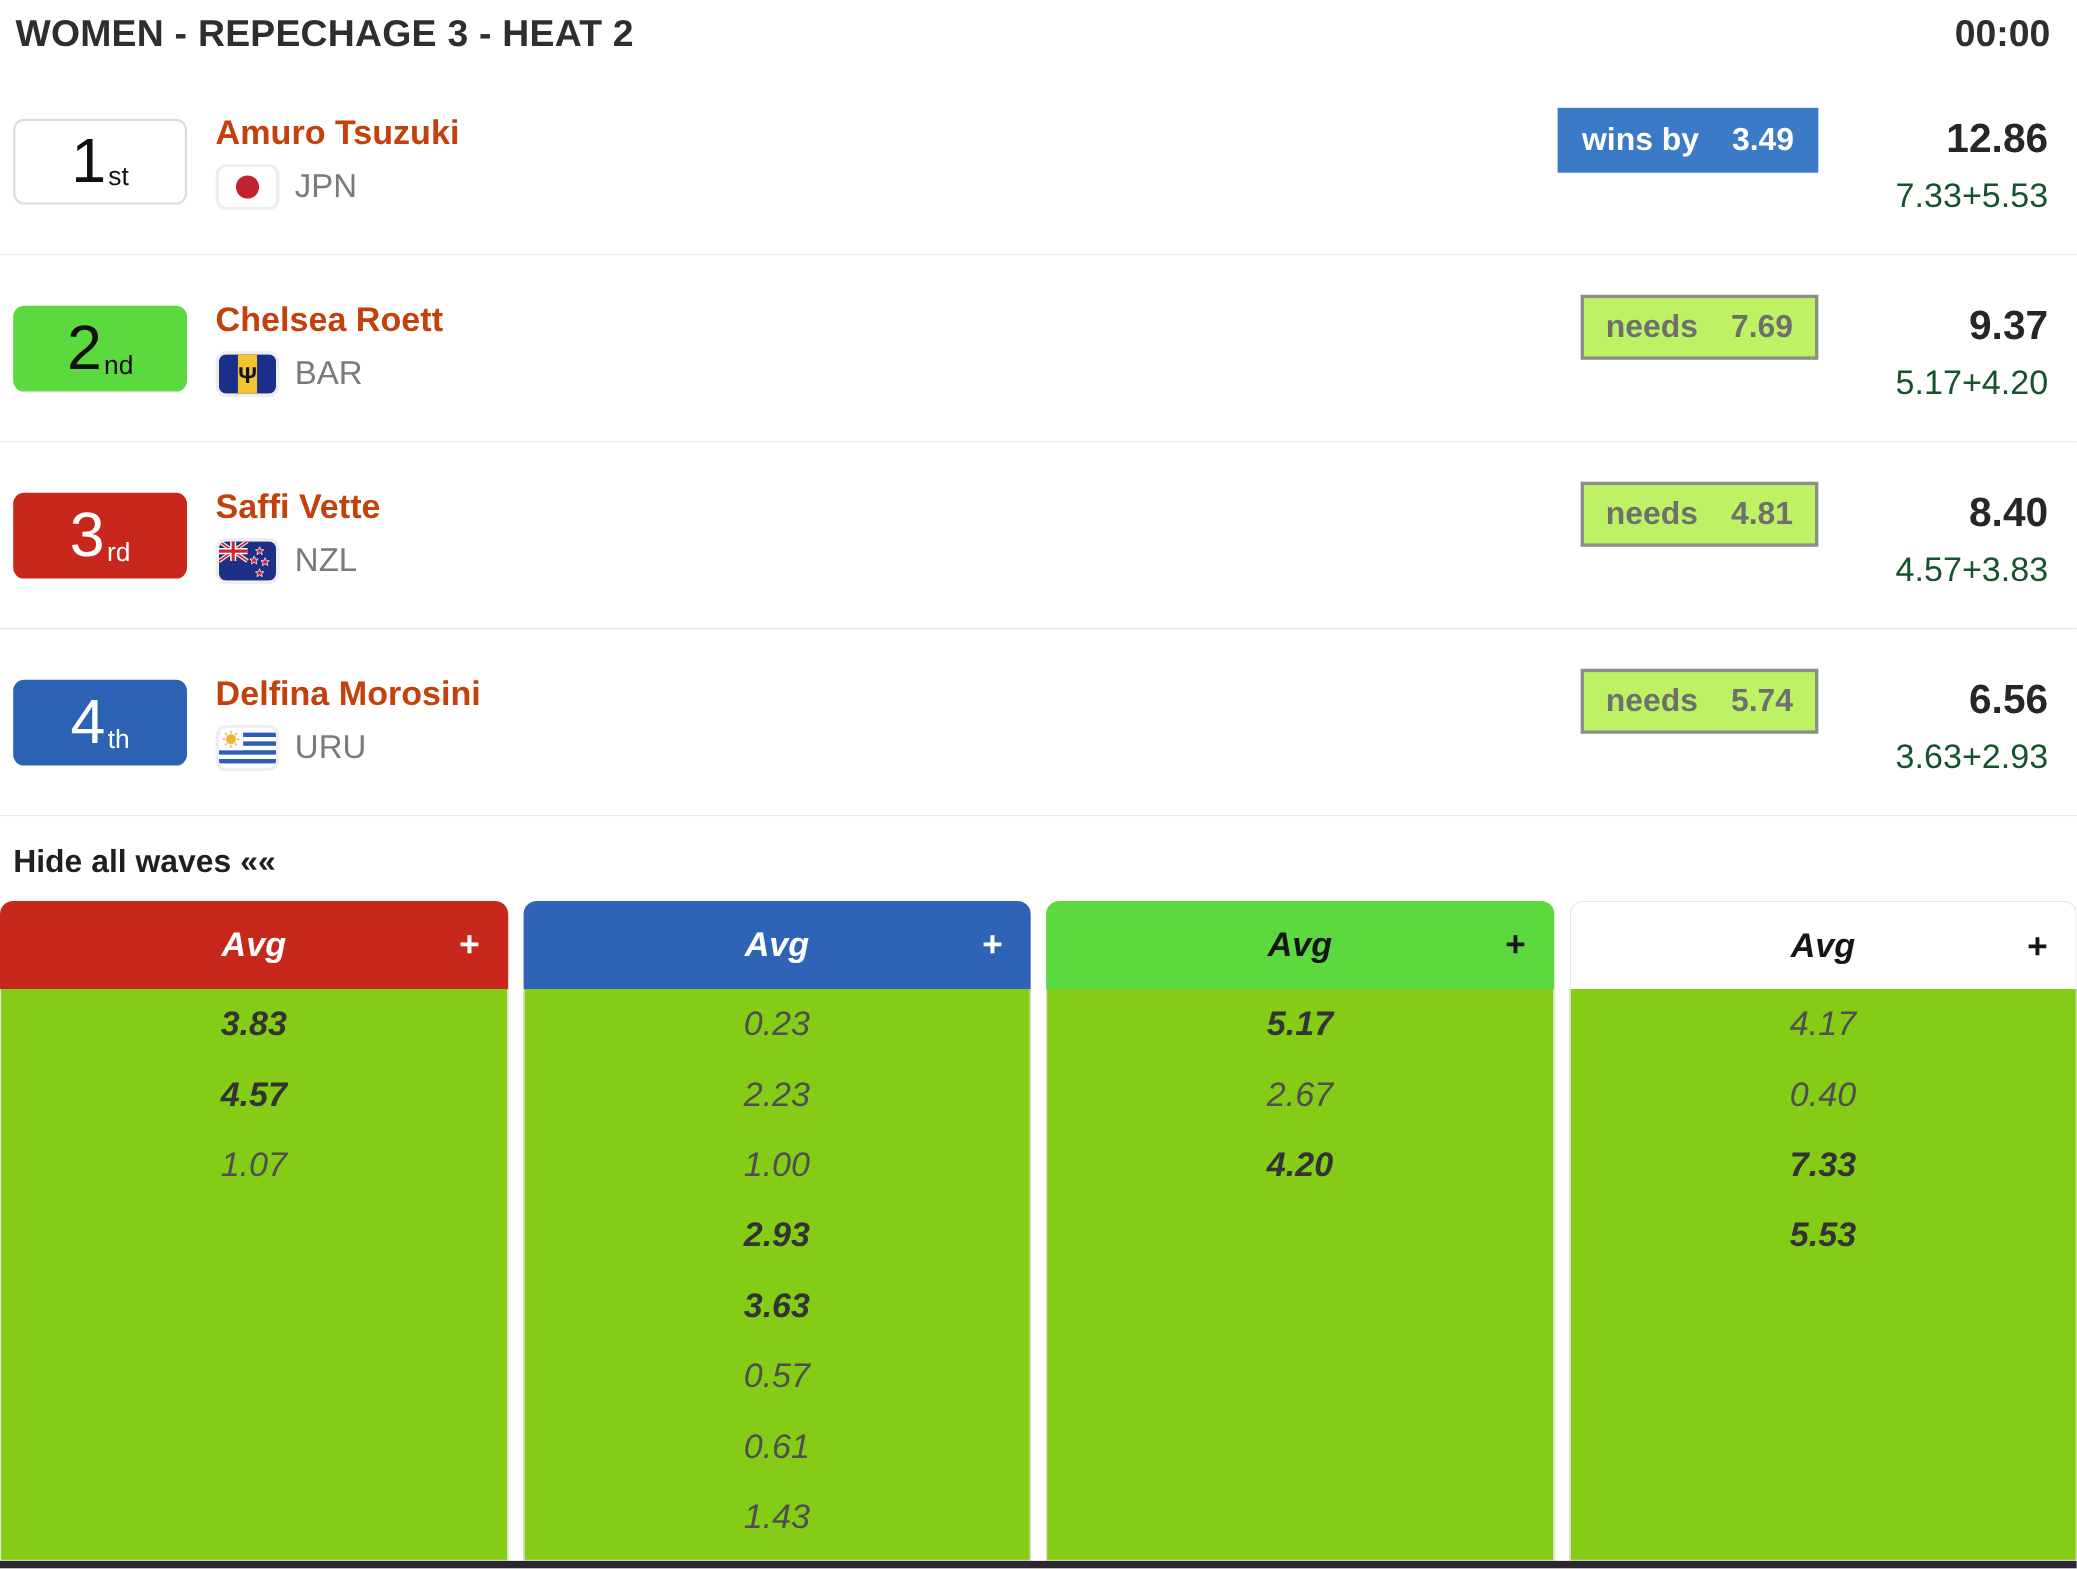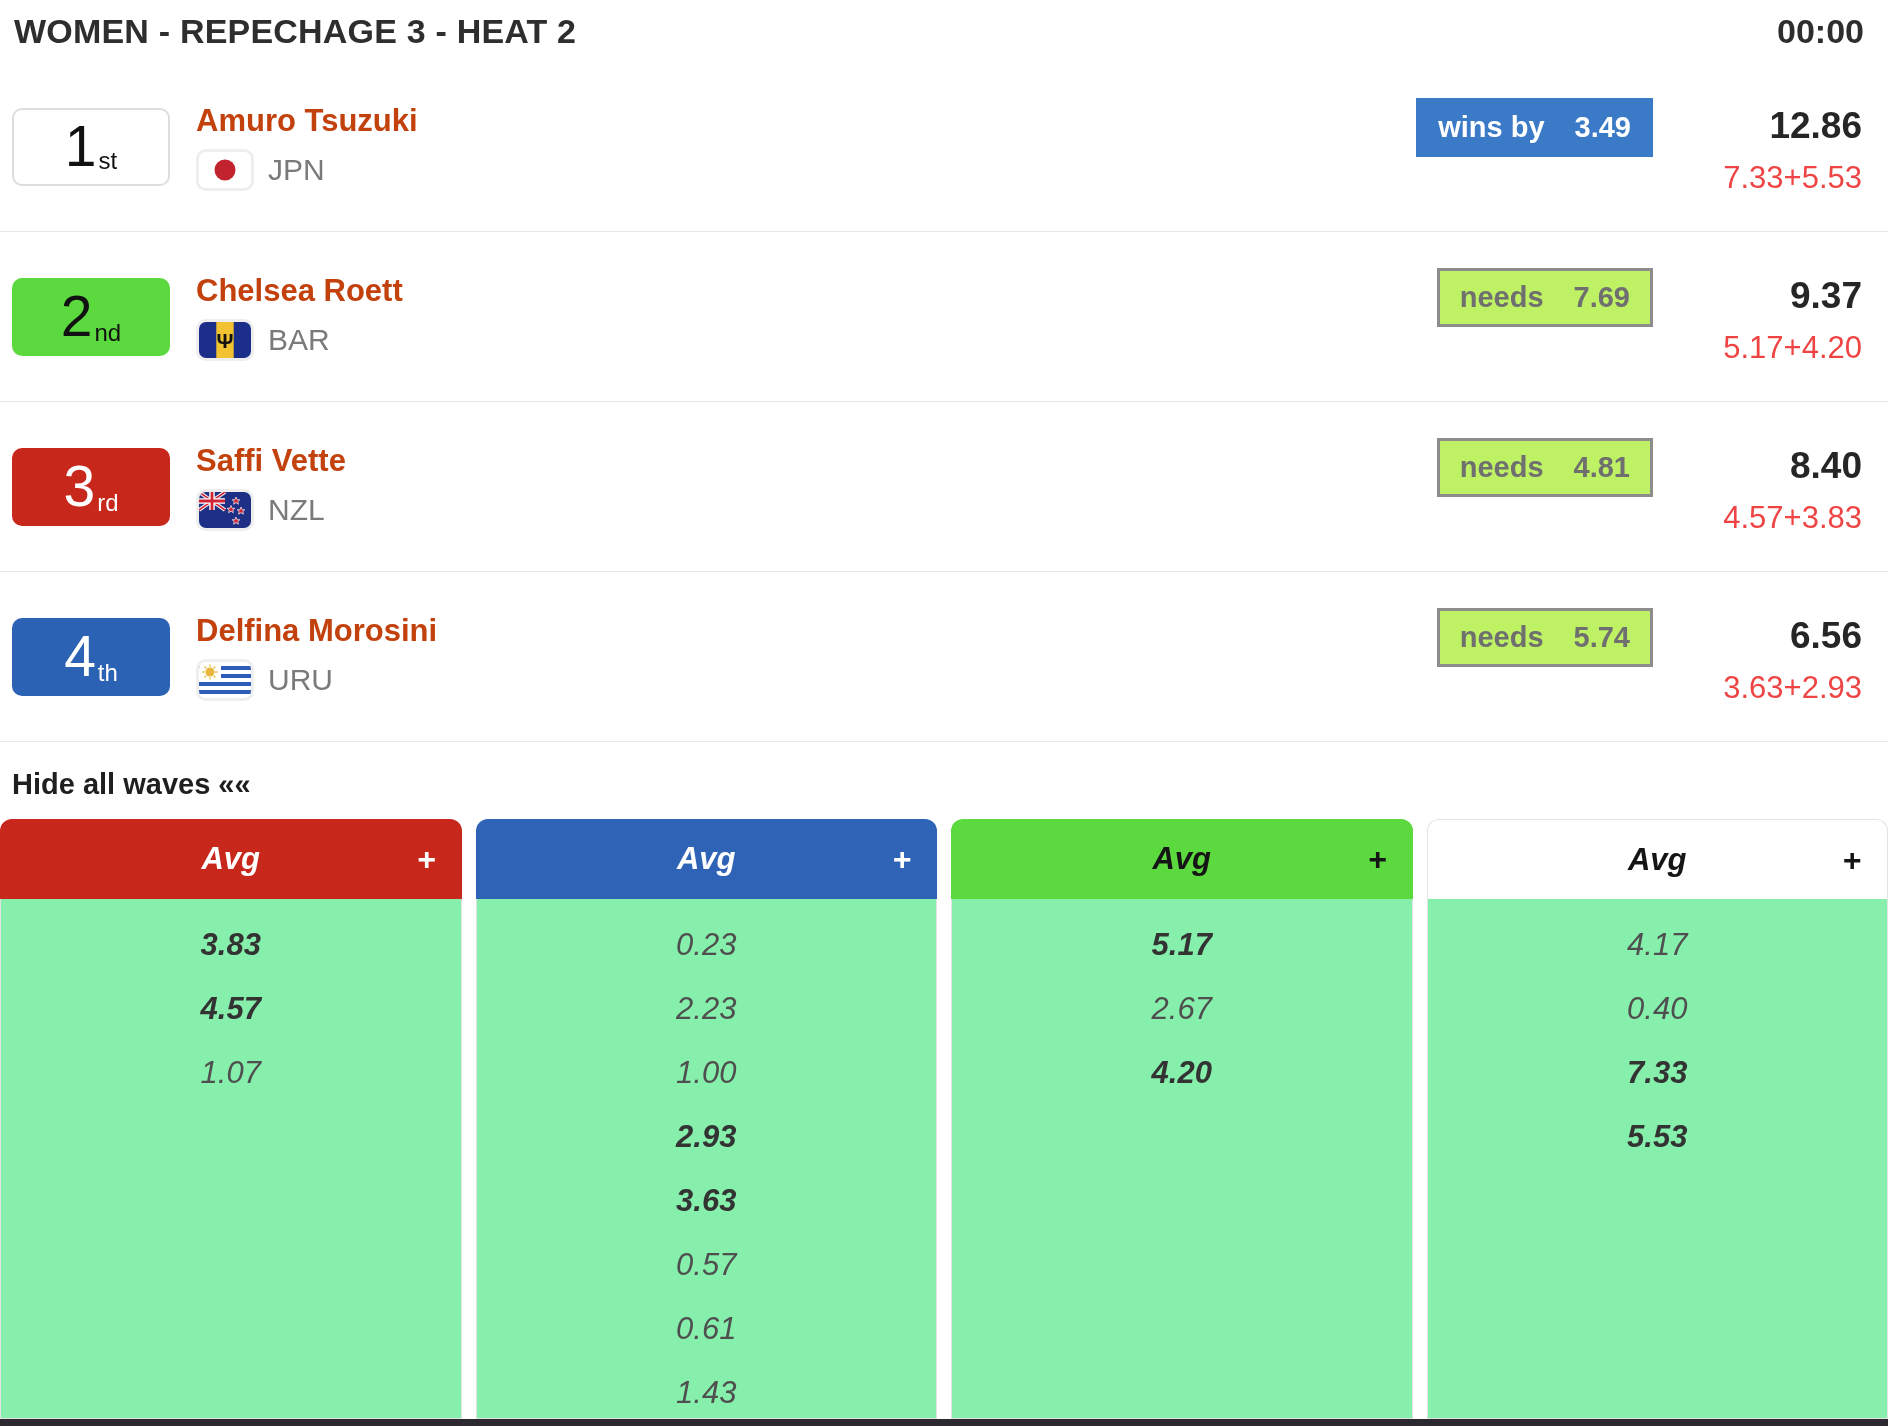--- a/index.html
+++ b/index.html
@@ -39,40 +39,40 @@
   .country-code { font-size:30px; color:#7a7a7a; margin-left:14px; }
 
   .row-right { margin-left:auto; display:flex; align-items:flex-start; }
   .badge { border-radius:0; display:flex; align-items:center; gap:30px;
            font-size:29px; font-weight:bold; }
   .needs-badge { border:3px solid #8d8d8d; background:#bef264; color:#6f6f6f;
                  padding:10px 20px; }
   .wins-badge  { background:#3b7ac6; color:#fff; padding:13px 22px; }
   .totals { min-width:175px; margin-left:34px; text-align:right; }
   .total  { font-size:37px; font-weight:bold; color:#262626; line-height:56px; }
-  .breakdown { font-size:31px; color:#ef4444; margin-top:6px; }
+  .breakdown { font-size:31px; color:#14532d; margin-top:6px; }
 
   
   .waves-toggle { font-size:29px; font-weight:bold; color:#1f1f1f;
                   margin:26px 0 18px 12px; cursor:pointer; flex:none; }
   .columns { flex:1; min-height:0; display:grid;
              grid-template-columns:repeat(4,1fr); gap:14px; }
   .wave-col { display:flex; flex-direction:column; min-height:0;font-style:italic; }
   .col-head { height:80px; flex:none; position:relative; border-radius:12px 12px 0 0;
               display:flex; align-items:center; justify-content:center;
               font-size:31px; font-weight:bold; cursor:pointer; }
   .col-red   .col-head { background:#c8271c; color:#fff; }
   .col-blue  .col-head { background:#2f63b6; color:#fff; }
   .col-green .col-head { background:#5cd93e; color:#151515; }
   .col-white .col-head { background:#ffffff; color:#151515;
                          border:1px solid #e3e3e3; border-bottom:none; }
   .plus { position:absolute; right:26px; top:50%; transform:translateY(-50%);
           font-size:32px; font-weight:bold; }
-  .col-body { flex:1; background:#86efac; border:1px solid #e3e3e3; border-top:none;
-              padding-top:14px; overflow:hidden; }
+  .col-body { flex:1; background:#84cc16; border:1px solid #e3e3e3; border-top:none;
+              overflow:hidden; }
   .wave-val { height:64px; display:flex; align-items:center; justify-content:center;
               font-size:31px; color:#4f4f4f; }
   .wave-val.bold { font-weight:bold; color:#333; }
 
   .bottom-strip { flex:none; height:7px; background:#2b2830; }
 </style>
 </head>
 <body>
 
 <div class="topbar">

